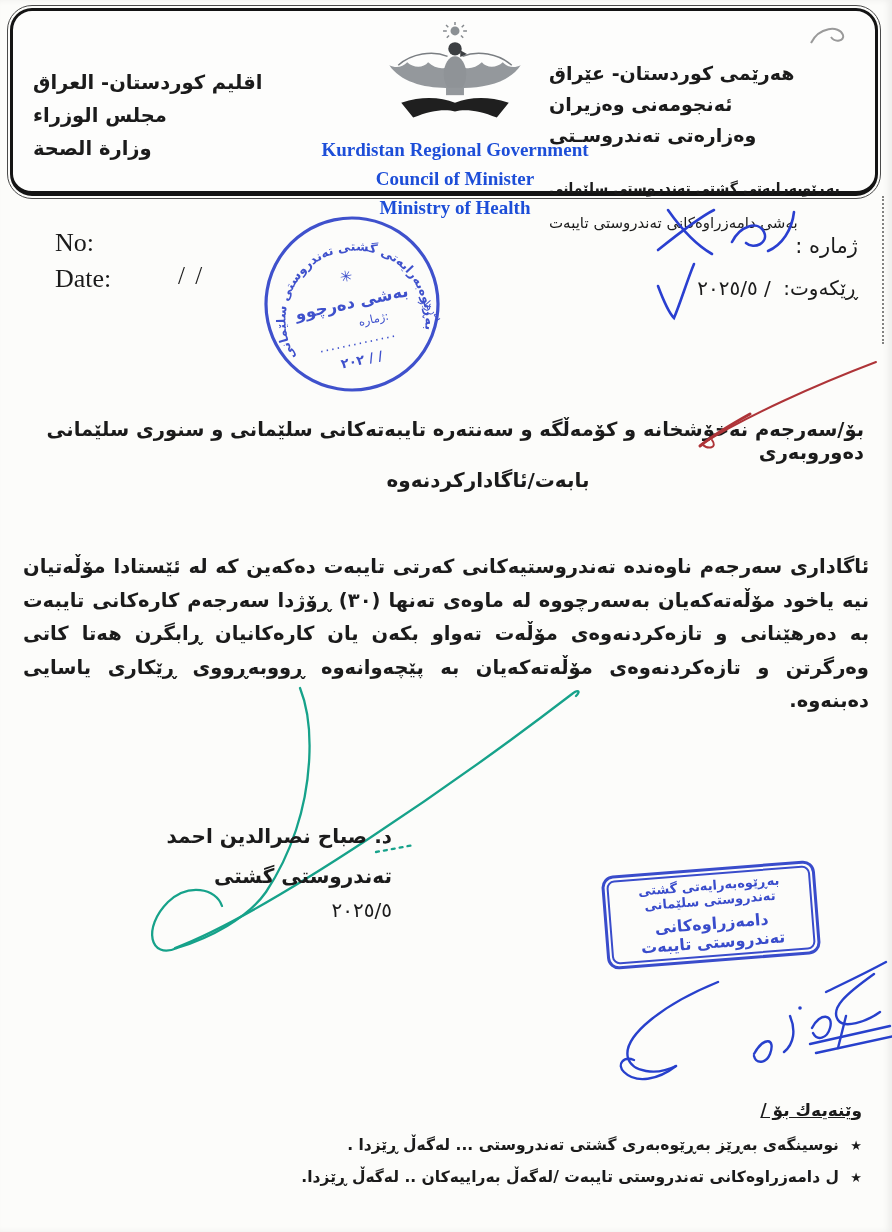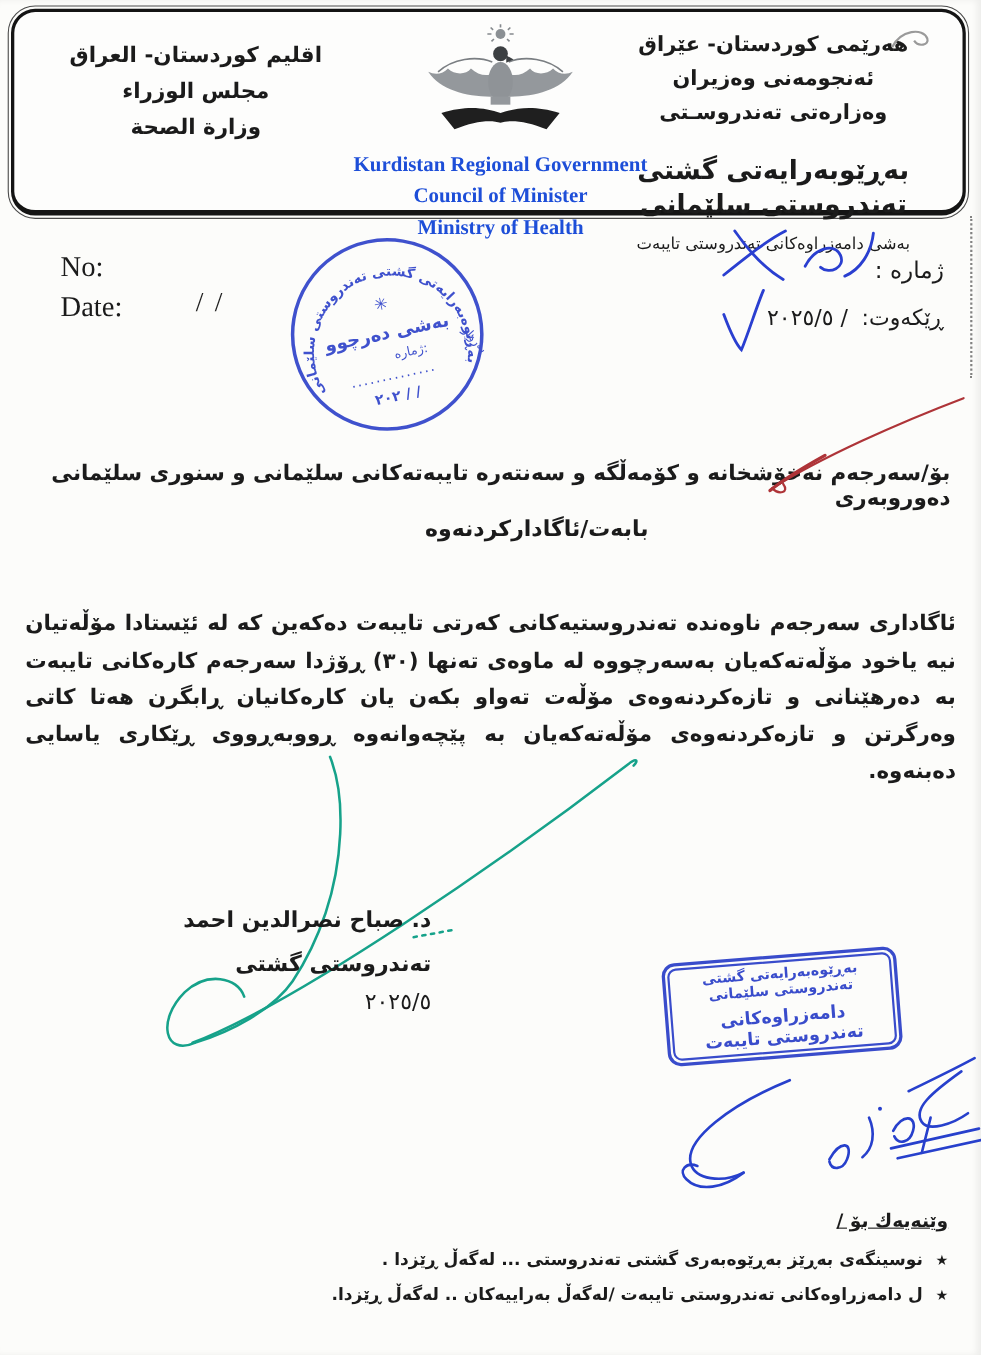--- a/index.html
+++ b/index.html
@@ -8,24 +8,24 @@
     background:#fcfcfa;overflow:hidden;
     font-family:"DejaVu Sans",sans-serif;color:#1b1b1b;
     box-shadow:inset -4px 0 6px rgba(0,0,0,.06);
   }
   
   .header-box{
     position:absolute;left:10px;top:8px;width:862px;height:180px;
     border:3px solid #141414;border-bottom-width:5px;border-radius:22px;
     outline:1px solid #4a4a4a;outline-offset:2px;background:#fdfdfc;
   }
-  .hdr-col{position:absolute;text-align:center;direction:rtl;}
+  .hdr-col{position:absolute;text-align:left;direction:rtl;margin-top:33px;}
   .hdr-kurdish{right:18px;top:14px;width:308px;font-weight:bold;font-size:19px;line-height:31px;}
   .hdr-kurdish .grp2{margin-top:22px;}
-  .hdr-kurdish .l4{font-size:24px;}
+  .hdr-kurdish .l4{font-size:14px;}
   .hdr-kurdish .l5{font-size:15px;font-weight:normal;margin-top:4px;}
   .hdr-arabic{left:20px;top:22px;width:290px;font-weight:bold;font-size:19.5px;line-height:33px;}
   .hdr-arabic .grp2{margin-top:24px;}
   .hdr-center{position:absolute;left:292px;top:8px;width:300px;text-align:center;}
   .hdr-center .en{font-family:"Liberation Serif",serif;font-weight:bold;font-size:19px;line-height:29px;color:#1d4ed8;}
   
   .serif{font-family:"Liberation Serif",serif;}
   .no-label{position:absolute;left:55px;top:228px;font-size:26px;}
   .date-label{position:absolute;left:55px;top:264px;font-size:26px;}
   .date-slashes{position:absolute;left:178px;top:262px;font-size:25px;letter-spacing:2px;}

